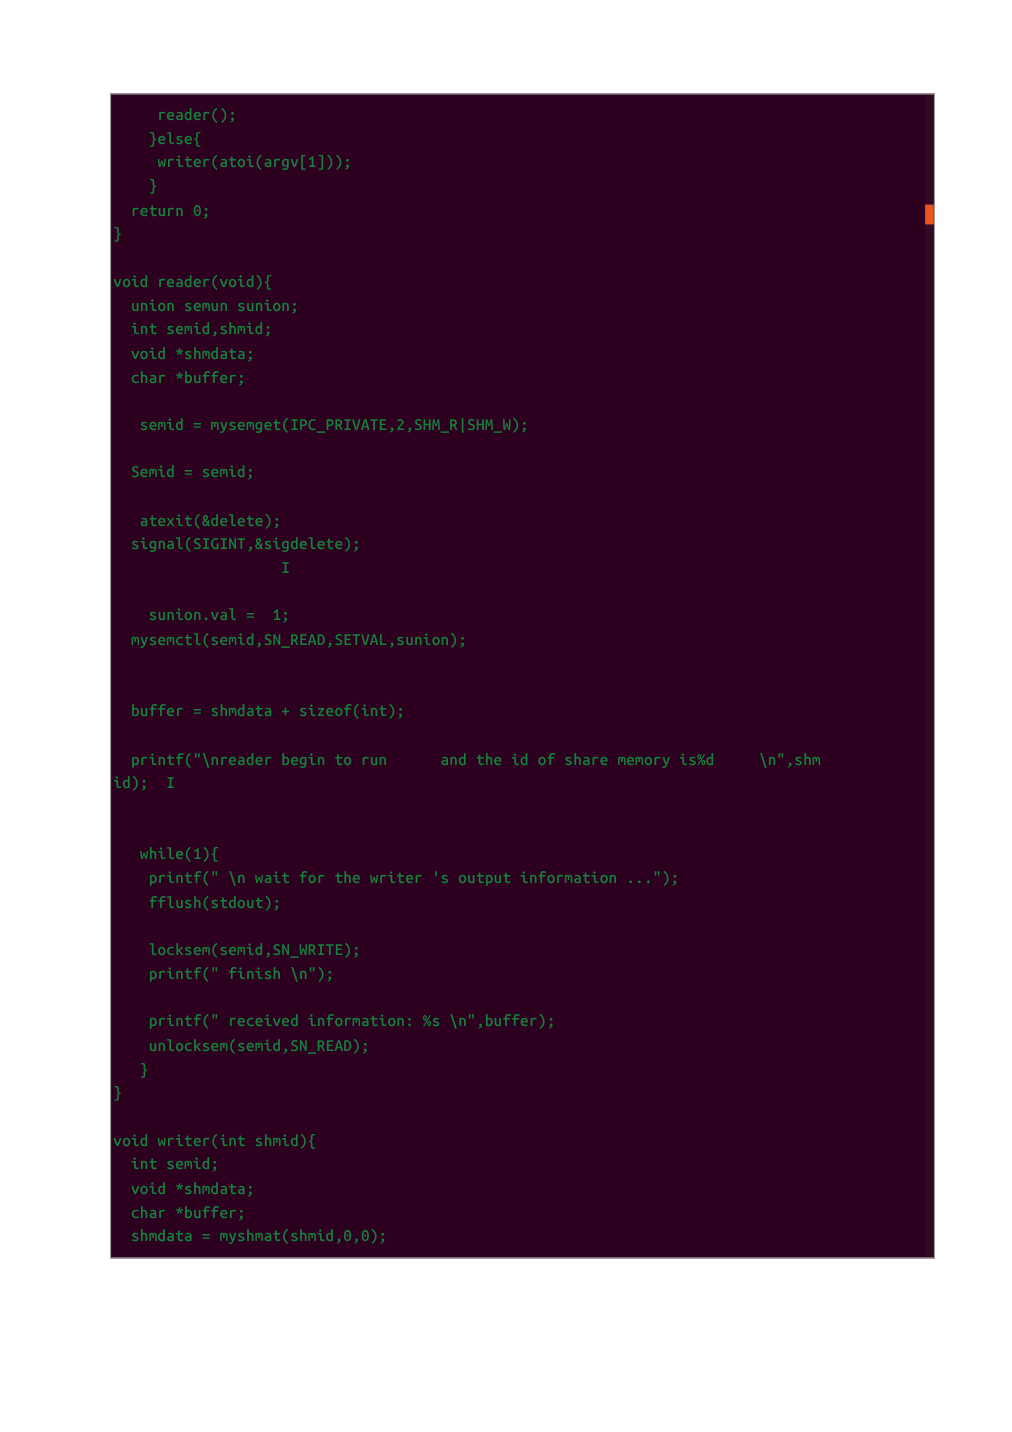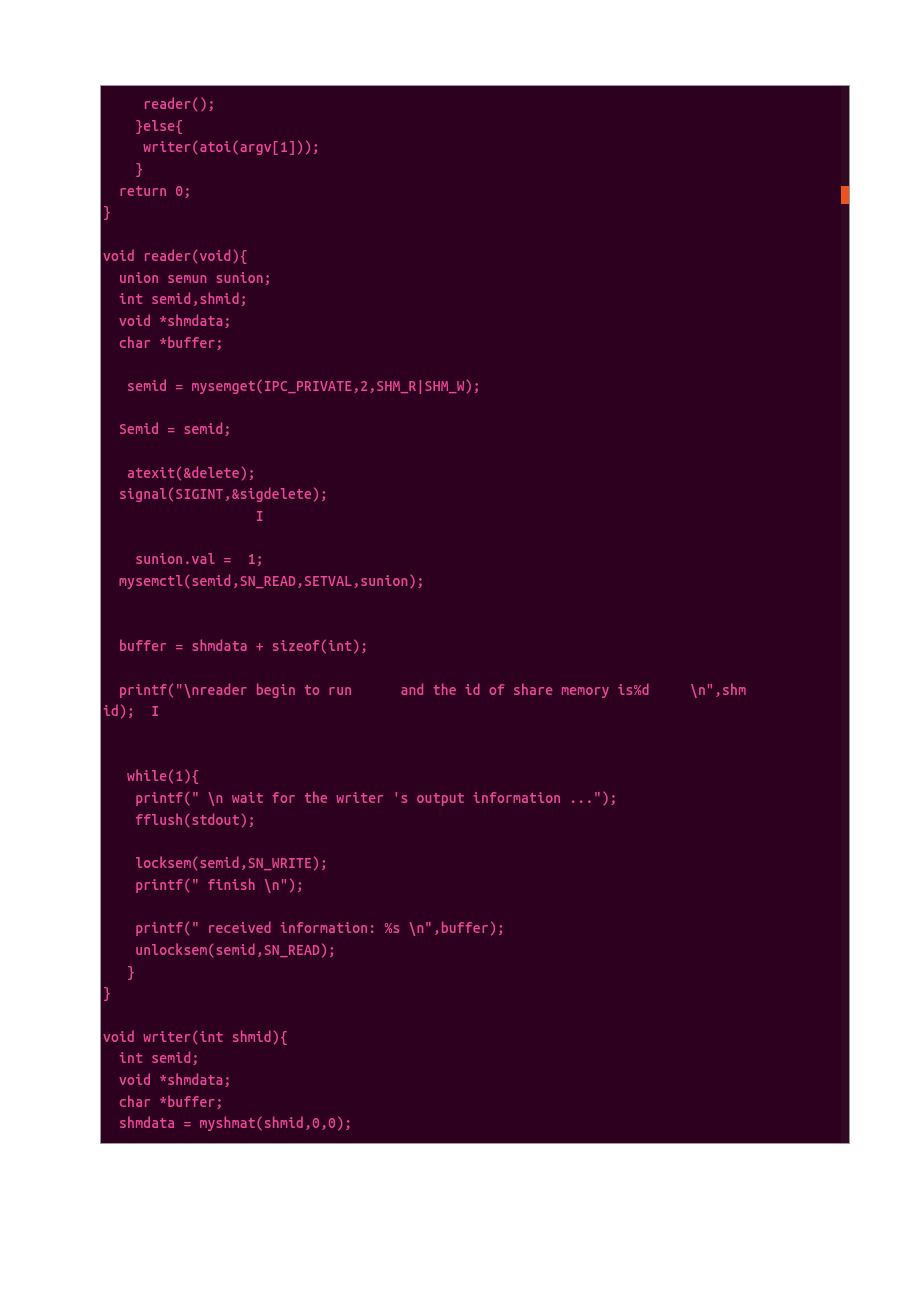--- a/index.html
+++ b/index.html
@@ -16,21 +16,21 @@
       background: #2c001e;
       width: 750px;
       border: 1px solid #999;
       position: relative;
       overflow: hidden;
     }
     .code-area {
       padding: 8px 0 8px 2px;
       font-size: 14px;
       line-height: 1.55;
-      color: #ec4899;
+      color: #15803d;
       white-space: pre;
       font-weight: 500;
       letter-spacing: 0.2px;
     }
     .scrollbar {
       position: absolute;
       right: 0;
       top: 100px;
       width: 8px;
       height: 18px;

